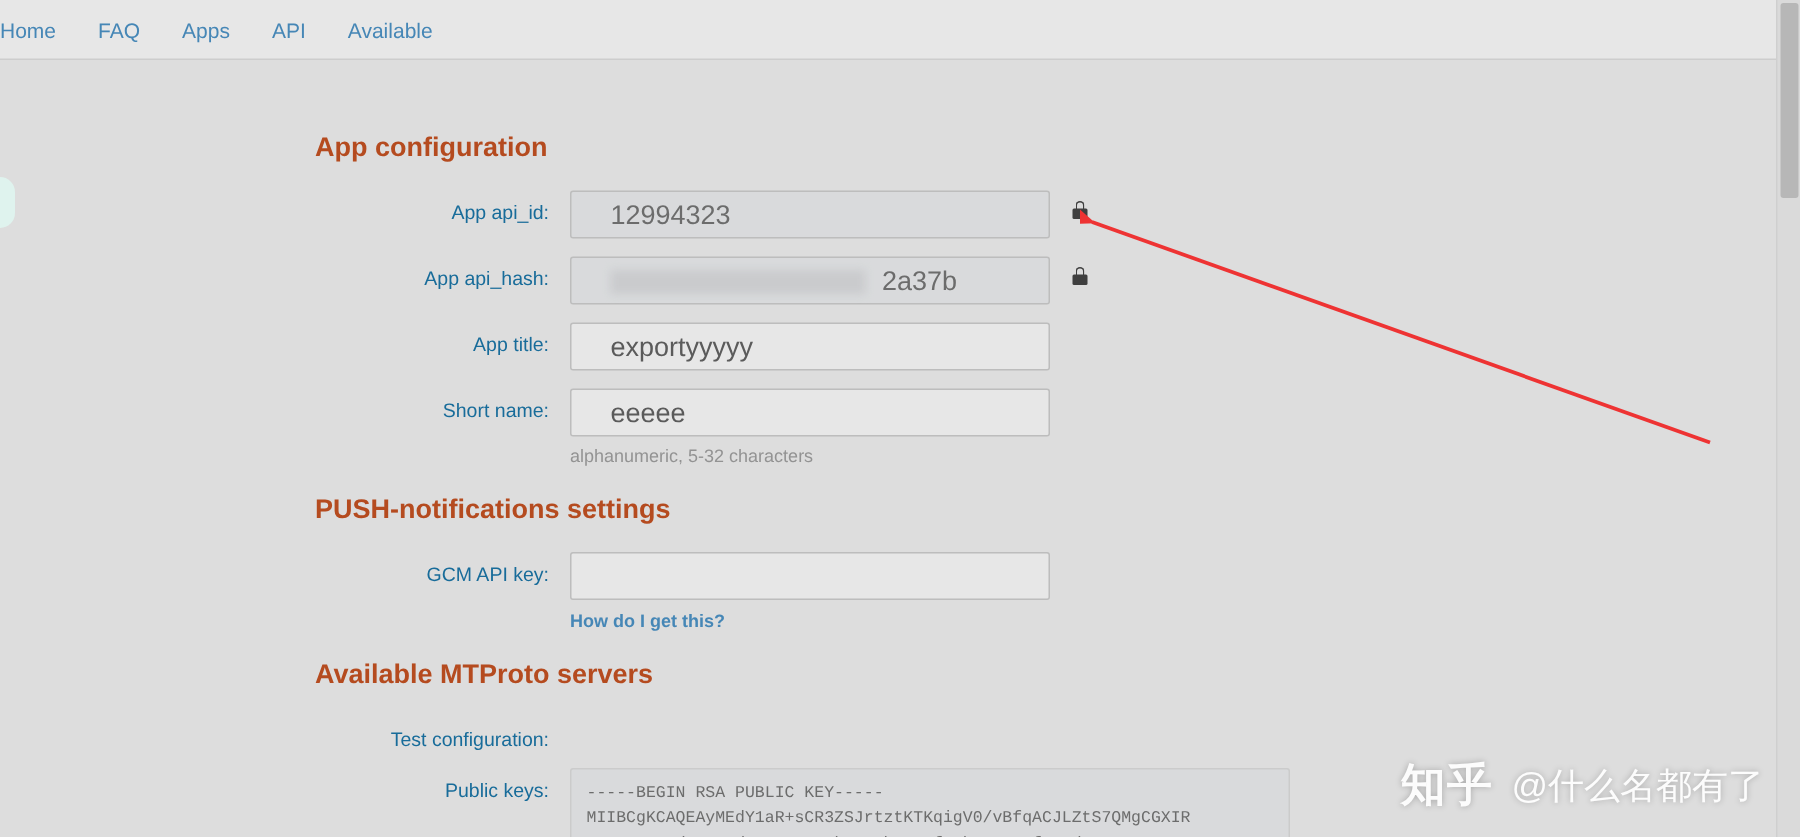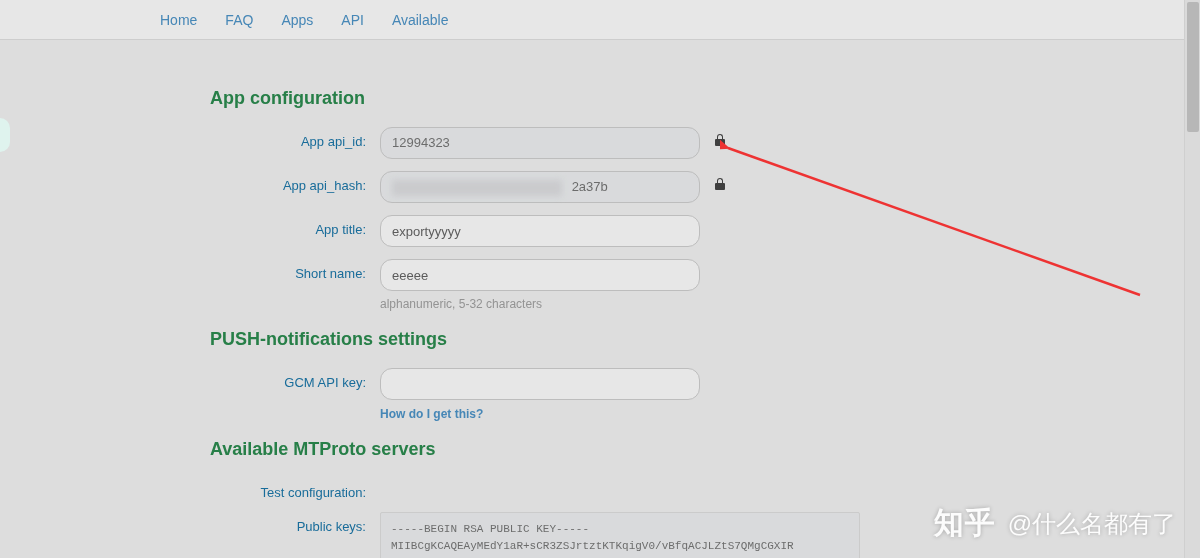--- a/index.html
+++ b/index.html
@@ -19,38 +19,37 @@
   background: rgba(120,120,120,0.18);
   pointer-events: none;
   z-index: 50;
 }
 .navbar {
   background: #fff;
   border-bottom: 1px solid #e0e0e0;
   height: 40px;
   display: flex;
   align-items: center;
-  padding-left: 160px;
   gap: 28px;
 }
 .navbar a {
   color: #3b8ac4;
   text-decoration: none;
   font-size: 14px;
 }
 .content {
   width: 780px;
   margin: 0 auto;
   padding-top: 30px;
   padding-left: 0;
 }
 h2 {
   font-size: 18px;
   font-weight: 600;
-  color: #15803d;
+  color: #c2410c;
   margin-bottom: 18px;
   margin-top: 18px;
 }
 .form-row {
   display: flex;
   align-items: flex-start;
   margin-bottom: 12px;
 }
 .form-label {
   width: 170px;
@@ -62,26 +61,26 @@
   font-weight: 500;
 }
 .form-field {
   width: 320px;
 }
 .form-field input.txt, .form-field .pseudo-input {
   width: 100%;
   height: 32px;
   border: 1px solid #ccc;
   background: #fff;
-  padding: 0 11px;
-  font-size: 13px;
+  padding: 0 26px;
+  font-size: 18px;
   color: #555;
   font-family: inherit;
   line-height: 30px;
-  border-radius: 12px;
+  border-radius: 2px;
 }
 .form-field input.txt[readonly], .form-field .pseudo-input.ro {
   background: #eef0f2;
   color: #6a6a6a;
 }
 .form-field .pseudo-input {
   display: block;
 }
 .hash-box {
   display: flex;

